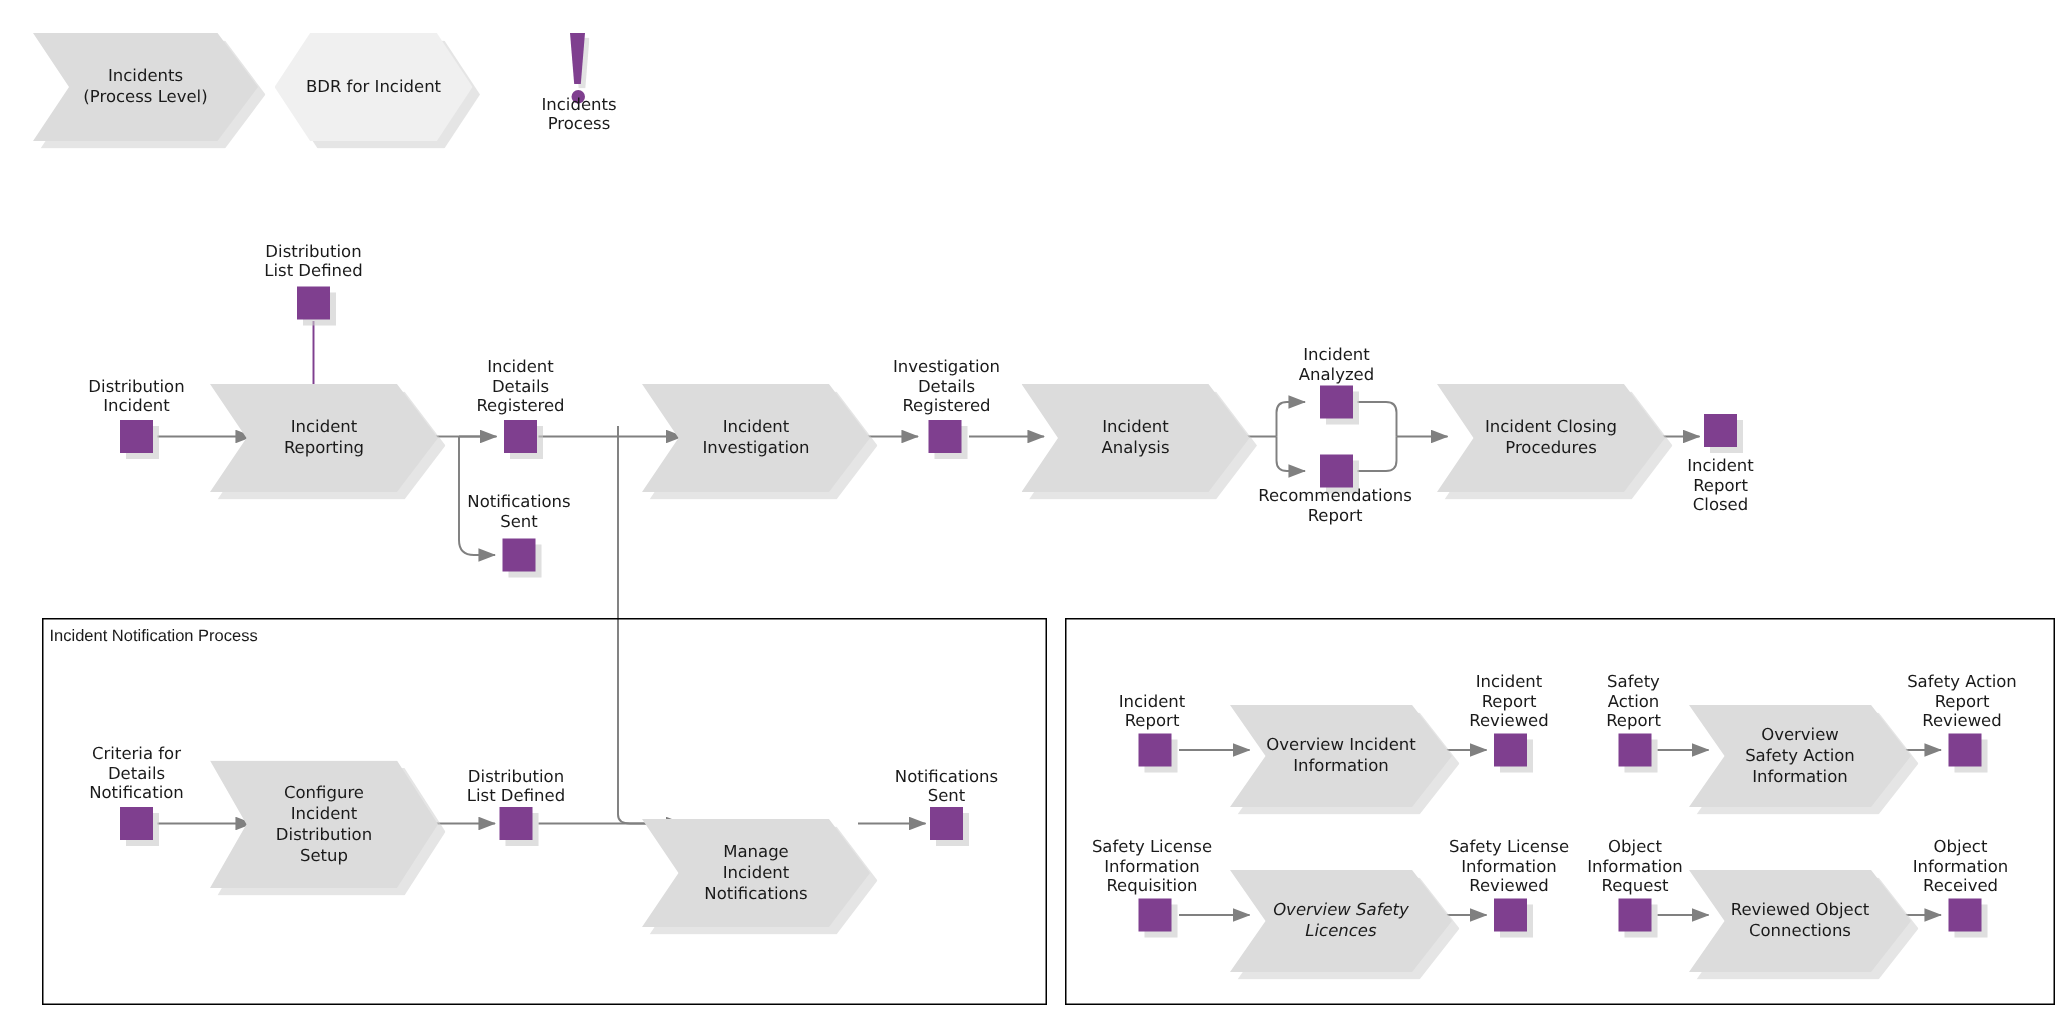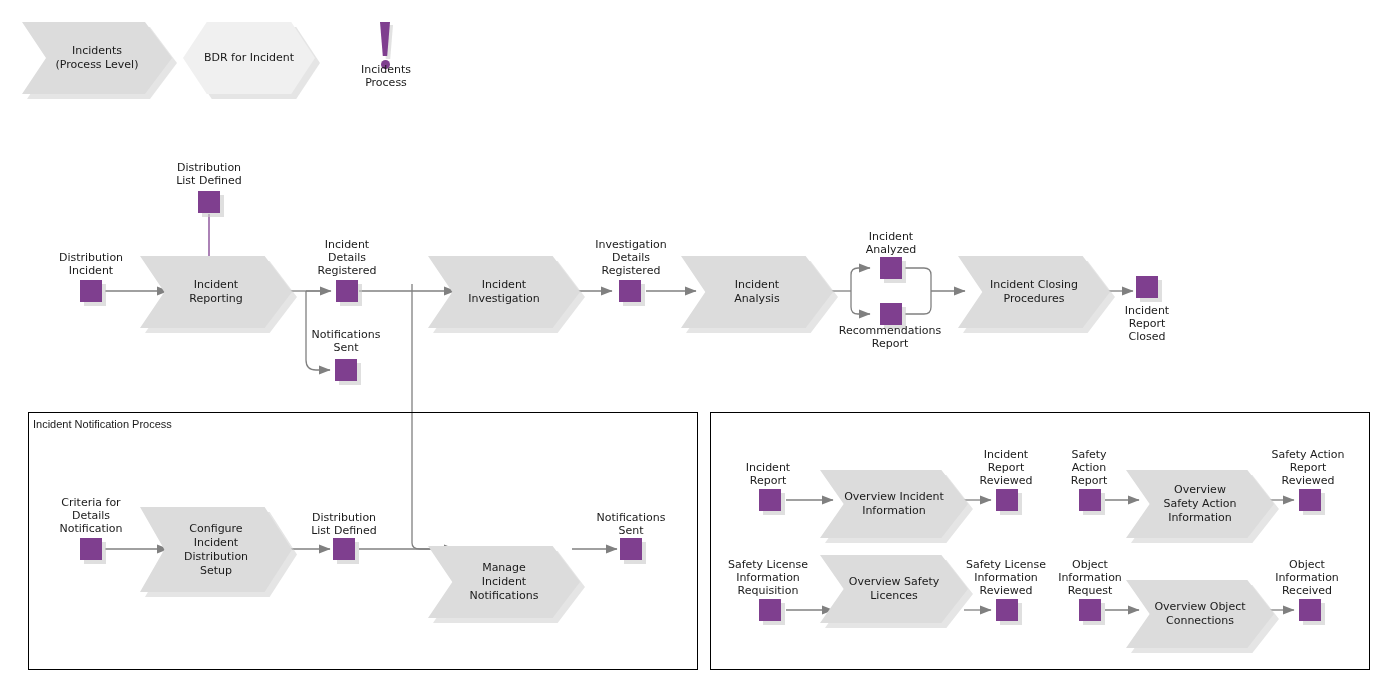--- a/index.html
+++ b/index.html
@@ -340,21 +340,21 @@
     <div class="fg"></div>
 </div>
 
 <div class="elbl" style="left:714px;top:558px;width:108px;">Safety License
 Information
 Requisition</div>
 <div class="evt" style="left:759px;top:599px;">
   <div class="sh"></div>
     <div class="fg"></div>
 </div>
-<div class="chevwrap" style="left:820px;top:555px;width:148px;height:68px;">
+<div class="chevwrap" style="left:820px;top:580px;width:148px;height:68px;font-style:italic;">
   <div class="sh"></div>
   <div class="fg"></div>
   <div class="lbl">Overview Safety
 Licences</div>
 </div>
 <div class="elbl" style="left:953px;top:558px;width:106px;">Safety License
 Information
 Reviewed</div>
 <div class="evt" style="left:996px;top:599px;">
   <div class="sh"></div>
@@ -364,21 +364,21 @@
 <div class="elbl" style="left:1040px;top:558px;width:100px;">Object
 Information
 Request</div>
 <div class="evt" style="left:1079px;top:599px;">
   <div class="sh"></div>
     <div class="fg"></div>
 </div>
 <div class="chevwrap" style="left:1126px;top:580px;width:148px;height:68px;">
   <div class="sh"></div>
   <div class="fg"></div>
-  <div class="lbl">Overview Object
+  <div class="lbl">Reviewed Object
 Connections</div>
 </div>
 <div class="elbl" style="left:1257px;top:558px;width:100px;">Object
 Information
 Received</div>
 <div class="evt" style="left:1299px;top:599px;">
   <div class="sh"></div>
     <div class="fg"></div>
 </div>
 

